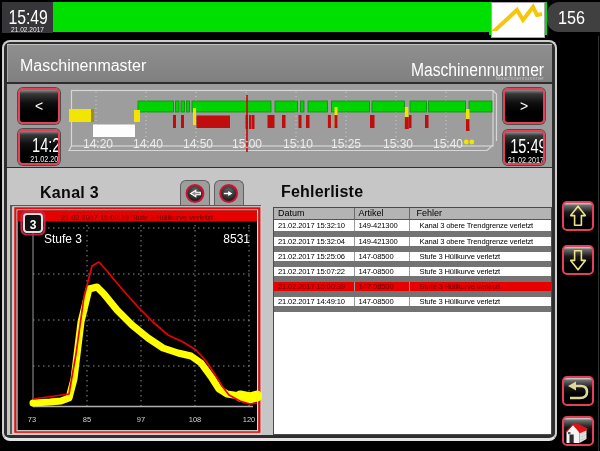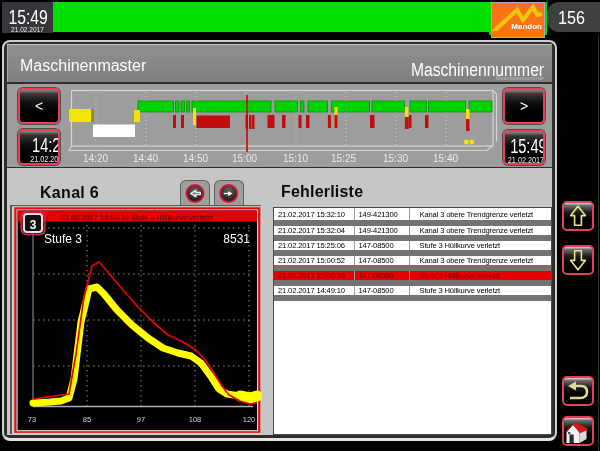--- a/index.html
+++ b/index.html
@@ -13,21 +13,21 @@
 <body>
 
 <div class="abs" style="left:0;top:0;width:600px;height:36px;background:#000"></div>
 <div class="abs" style="left:2px;top:2px;width:51px;height:31px;background:#36363a;color:#fff;text-align:center">
   <div style="font-size:21px;line-height:19px;margin-top:5px;transform:scaleX(0.75);">15:49</div>
   <div style="font-size:7px;line-height:7px;color:#eee;transform:scaleX(0.94);">21.02.2017</div>
 </div>
 <div class="abs" style="left:53px;top:2px;width:493px;height:30px;background:#00e000"></div>
 
 <div class="abs" style="left:489px;top:2px;width:58px;height:32.5px;background:#00e000;"></div>
-<div class="abs" style="left:491px;top:2px;width:54px;height:36px;background:#f97316;border:1px solid #b2a2b6;">
+<div class="abs" style="left:491px;top:2px;width:54px;height:36px;background:#ffffff;border:1px solid #b2a2b6;">
   <svg width="52" height="28" viewBox="0 0 52 28" style="position:absolute;left:0;top:0">
     <polyline points="1,29 25,7 31,17 41,4 45,12 50,11" fill="none" stroke="#f6c60a" stroke-width="4" stroke-linejoin="miter" stroke-linecap="butt"></polyline>
     <text x="50" y="26" fill="#fff" font-size="8" font-weight="bold" text-anchor="end">Mandon</text>
   </svg>
 </div>
 <div class="abs" style="left:547px;top:2px;width:71px;height:30px;background:#404040;color:#fff;border-radius:12px;">
   <span style="position:absolute;left:11px;top:7px;font-size:18px;line-height:18px;transform:scaleX(0.9);transform-origin:left;">156</span>
   <span style="position:absolute;right:1px;top:16px;font-size:7px;color:#ddd">/min</span>
 </div>
 
@@ -119,32 +119,32 @@
   <rect x="9" y="26" width="25" height="13" fill="#f2e600"></rect>
   <rect x="31" y="26" width="3" height="13" fill="#9a9200"></rect>
   <rect x="33" y="41.5" width="42" height="12.5" fill="#fdfdfd"></rect>
 
   <line x1="187" y1="12" x2="187" y2="69" stroke="#d40000" stroke-width="1.6"></line>
 
   <circle cx="406.3" cy="59" r="2.4" fill="#f2e600"></circle>
   <circle cx="411.8" cy="59" r="2.4" fill="#f2e600"></circle>
 </svg>
 
-<div class="abs" style="left:0;top:153px;width:600px;height:9px;font-size:10px;color:#ececec;">
+<div class="abs" style="left:0;top:137px;width:600px;height:9px;font-size:12px;color:#ececec;">
   <span class="abs" style="left:83px;">14:20</span>
   <span class="abs" style="left:133px;">14:40</span>
   <span class="abs" style="left:183px;">14:50</span>
   <span class="abs" style="left:232px;">15:00</span>
   <span class="abs" style="left:283px;">15:10</span>
   <span class="abs" style="left:331px;">15:25</span>
   <span class="abs" style="left:383px;">15:30</span>
   <span class="abs" style="left:433px;">15:40</span>
 </div>
 
-<div class="abs" style="left:40px;top:184px;font-size:16px;font-weight:bold;letter-spacing:0.3px;color:#0a0a0a">Kanal 6</div>
+<div class="abs" style="left:40px;top:184px;font-size:16px;font-weight:bold;letter-spacing:0.3px;color:#0a0a0a">Kanal 3</div>
 <div class="abs" style="left:281px;top:183px;font-size:16px;font-weight:bold;letter-spacing:0.2px;color:#0a0a0a">Fehlerliste</div>
 
 <div class="abs" style="left:180px;top:180px;width:30px;height:26px;background:#9e9e9e;border:1.5px solid #606060;border-bottom:none;border-radius:6px 6px 0 0;"></div>
 <div class="abs" style="left:214px;top:180px;width:30px;height:26px;background:#9e9e9e;border:1.5px solid #606060;border-bottom:none;border-radius:6px 6px 0 0;"></div>
 <svg class="abs" style="left:180px;top:180px" width="66" height="27" viewBox="0 0 66 27">
   <defs>
     <radialGradient id="cg" cx="50%" cy="35%" r="70%">
       <stop offset="0%" stop-color="#6a6a6a"></stop>
         <stop offset="100%" stop-color="#0a0a0a"></stop>
     </radialGradient>
@@ -201,39 +201,44 @@
   tr.r td:last-child { border-right:none; padding-left:10px; }
 </style>
 <div class="abs" style="left:273px;top:207px;width:279px;height:228px;background:#fff;border:1px solid #4a4a4a;color:#000;">
   <table style="border-collapse:collapse;width:100%;table-layout:fixed;font-size:8px;">
     <colgroup>
         <col style="width:80px">
         <col style="width:55px">
         <col>
       </colgroup>
     <tbody>
+        <tr style="background:#b4b4b4;height:11px;font-size:9px;">
+      <td style="border-right:1px solid #6a6a6a;border-bottom:1px solid #555;padding-left:4px">Datum</td>
+      <td style="border-right:1px solid #6a6a6a;border-bottom:1px solid #555;padding-left:4px">Artikel</td>
+      <td style="border-bottom:1px solid #555;padding-left:7px">Fehler</td>
+    </tr>
     <tr class="r">
           <td>21.02.2017 15:32:10</td>
           <td>149-421300</td>
           <td>Kanal 3 obere Trendgrenze verletzt</td>
         </tr>
     <tr class="r">
           <td>21.02.2017 15:32:04</td>
           <td>149-421300</td>
           <td>Kanal 3 obere Trendgrenze verletzt</td>
         </tr>
     <tr class="r">
           <td>21.02.2017 15:25:06</td>
           <td>147-08500</td>
           <td>Stufe 3 Hüllkurve verletzt</td>
         </tr>
     <tr class="r">
-          <td>21.02.2017 15:00:52</td>
-          <td>147-08500</td>
-          <td>Kanal 3 obere Trendgrenze verletzt</td>
+          <td>21.02.2017 15:07:22</td>
+          <td>147-08500</td>
+          <td>Stufe 3 Hüllkurve verletzt</td>
         </tr>
     <tr class="r" style="background:#e60000;color:#6a0000">
           <td>21.02.2017 15:00:39</td>
           <td>147-08500</td>
           <td>Stufe 3 Hüllkurve verletzt</td>
         </tr>
     <tr class="r">
           <td>21.02.2017 14:49:10</td>
           <td>147-08500</td>
           <td>Stufe 3 Hüllkurve verletzt</td>

